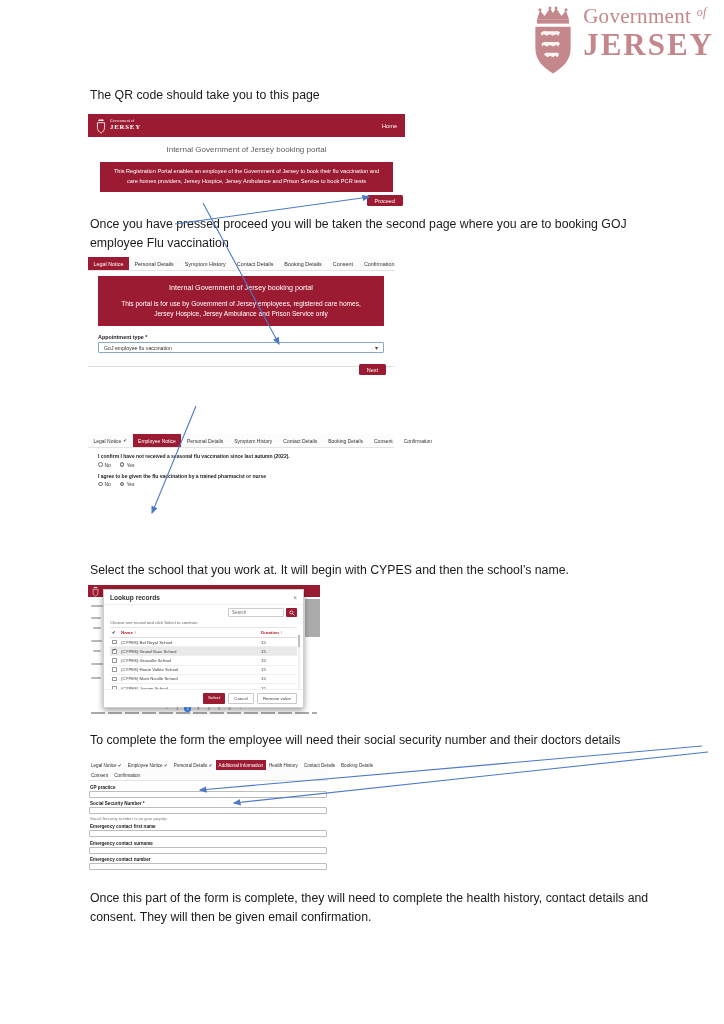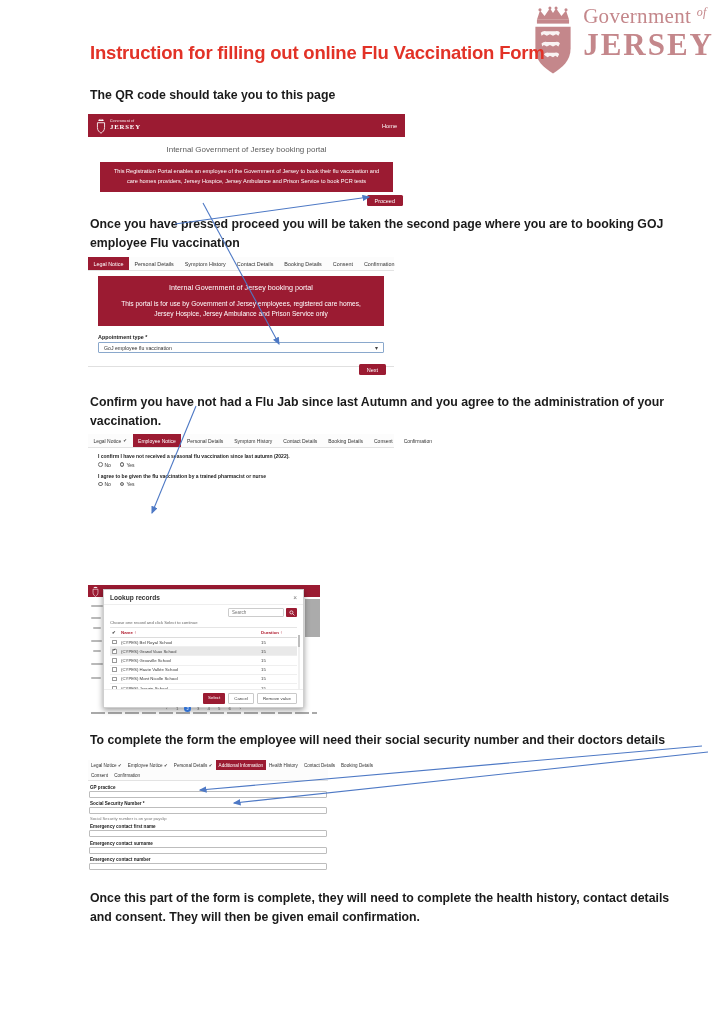--- a/index.html
+++ b/index.html
@@ -19,21 +19,21 @@
 
   
   .gov-logo{position:absolute;top:6px;right:10px;display:flex;align-items:flex-start;gap:7px;color:var(--rose);z-index:1;}
   .logo-text{font-family:"Liberation Serif",serif;line-height:1;}
   .lg1{font-size:21px;letter-spacing:.3px;}
   .lg1 i{font-size:12px;font-style:italic;vertical-align:top;}
   .lg2{font-size:31px;font-weight:bold;letter-spacing:2px;margin-top:2px;}
 
   
   .title{position:absolute;left:90px;top:42px;font-size:18.5px;font-weight:bold;color:var(--titlered);letter-spacing:-.2px;z-index:2;white-space:nowrap;}
-  .para{position:absolute;left:90px;width:580px;font-size:12.3px;line-height:1.55;color:var(--ink);font-weight:bold;}
+  .para{position:absolute;left:90px;width:580px;font-size:12.3px;line-height:1.55;color:var(--ink);}
 
   
   .shot{position:absolute;background:#fff;}
   .rhdr{height:23px;background:var(--red);display:flex;align-items:center;padding:0 8px;color:#fff;}
   .rhdr-logo{margin-left:4px;font-family:"Liberation Serif",serif;line-height:1;}
   .rl1{font-size:3.6px;letter-spacing:.2px;}
   .rl2{font-size:6.8px;font-weight:bold;letter-spacing:.8px;}
   .home{margin-left:auto;font-size:5.6px;color:#fff;}
   .rbtn{background:var(--red);color:#fff;font-size:5.5px;padding:2.5px 8px;border-radius:1.5px;display:inline-block;}
 
@@ -143,24 +143,23 @@
         <path d="M15,49 q3,-3 7,-2 l11,0 q5,-1 6,2 l-2,4 -3,-2 -4,2 -4,-2 -4,2 -4,-2 -2,2 Z"></path>
         <path d="M18,63 q3,-3 6,-2 l8,0 q5,-1 6,2 l-2,4 -3,-2 -3,2 -4,-2 -3,2 -3,-2 Z"></path>
       </g>
     </svg>
     <div class="logo-text">
       <div class="lg1"><span>Government</span> <i>of</i></div>
       <div class="lg2">JERSEY</div>
     </div>
   </div>
 
-  <h1 class="title">Instruction for filling out online Flu Vaccination Form</h1>
   <p class="para" style="top:86px;">The QR code should take you to this page</p>
   <p class="para" style="top:215px;">Once you have pressed proceed you will be taken the second page where you are to booking GOJ employee Flu vaccination</p>
-  <p class="para" style="top:393px;">Confirm you have not had a Flu Jab since last Autumn and you agree to the administration of your vaccination.</p>
+  <p class="para" style="top:561px;">Select the school that you work at. It will begin with CYPES and then the school’s name.</p>
   <p class="para" style="top:889px;">Once this part of the form is complete, they will need to complete the health history, contact details and consent. They will then be given email confirmation.</p>
   <p class="para" style="top:731px;width:620px;">To complete the form the employee will need their social security number and their doctors details</p>
 
   <div class="shot s1">
     <div class="rhdr">
       <svg width="10" height="16" viewBox="0 0 10 17">
         <path d="M2,3.2 L3,1 L4.2,2.4 L5,0.6 L5.8,2.4 L7,1 L8,3.2 Z" fill="#fff"></path>
         <path d="M1.2,5 h7.6 v5 c0,3.4 -2,4.8 -3.8,6.2 c-1.8,-1.4 -3.8,-2.8 -3.8,-6.2 Z" fill="none" stroke="#fff" stroke-width="0.9"></path>
       </svg>
       <div class="rhdr-logo">

